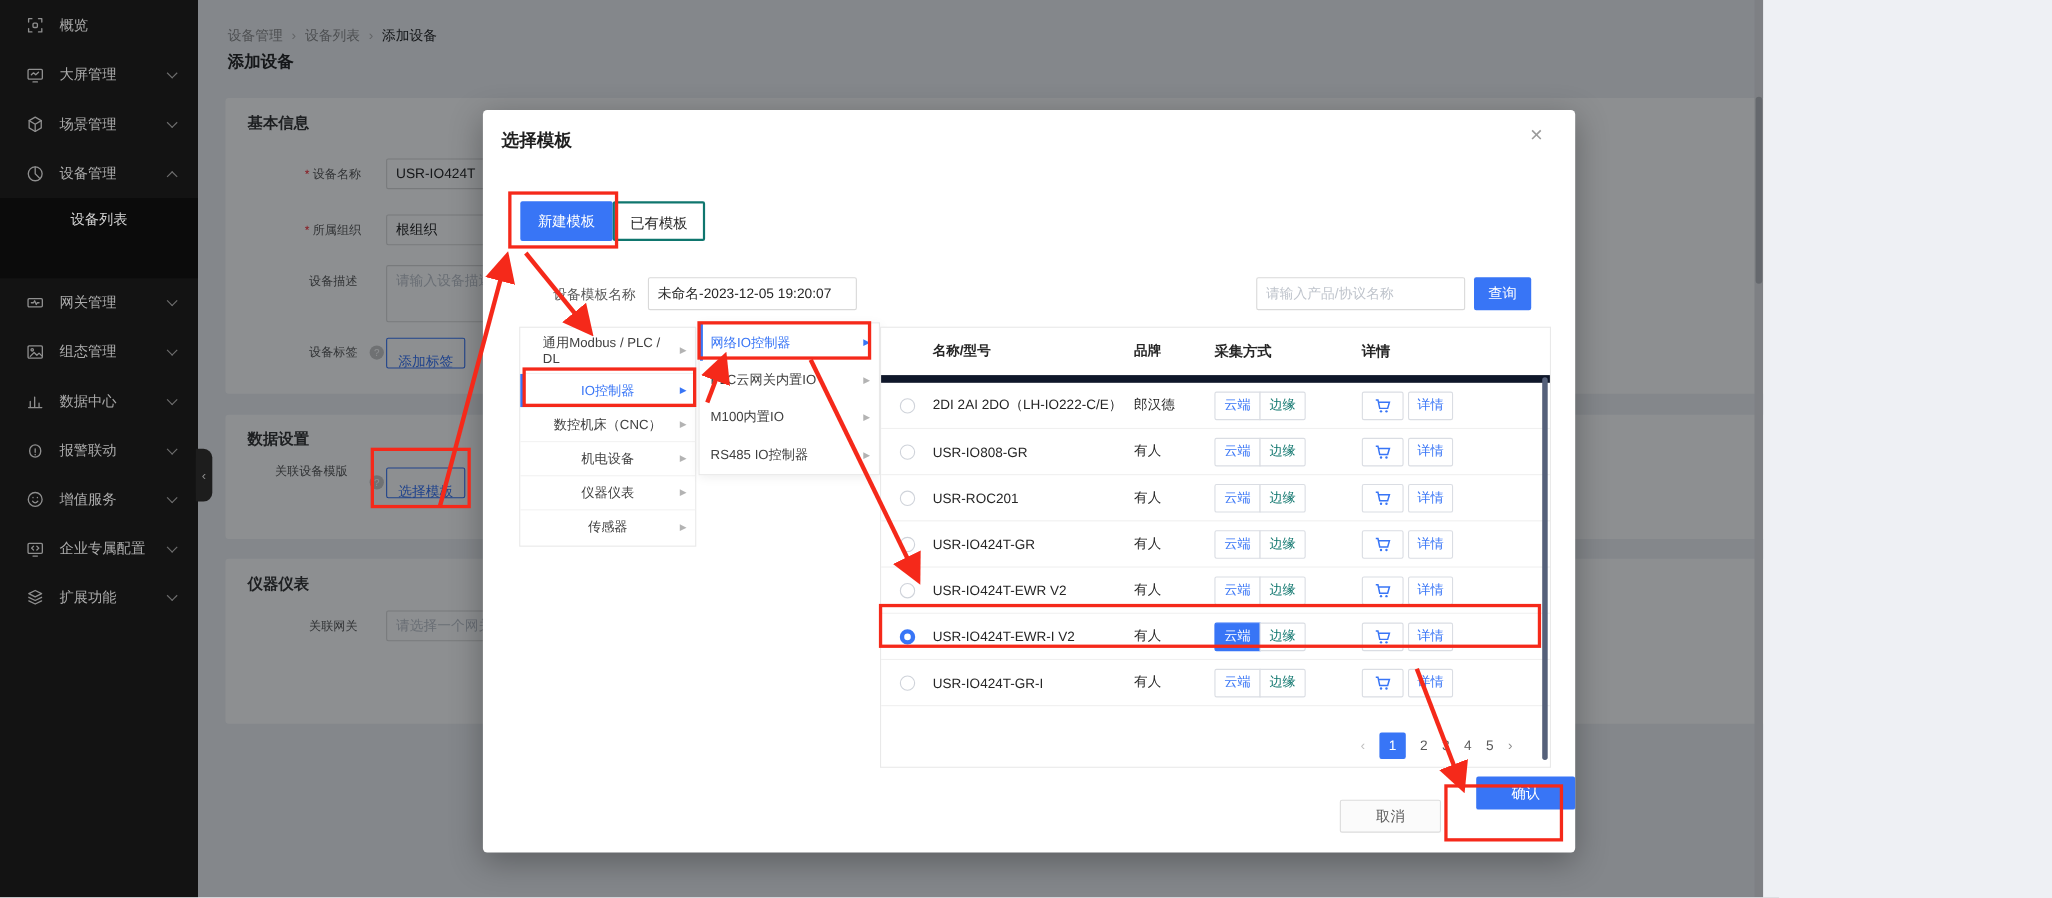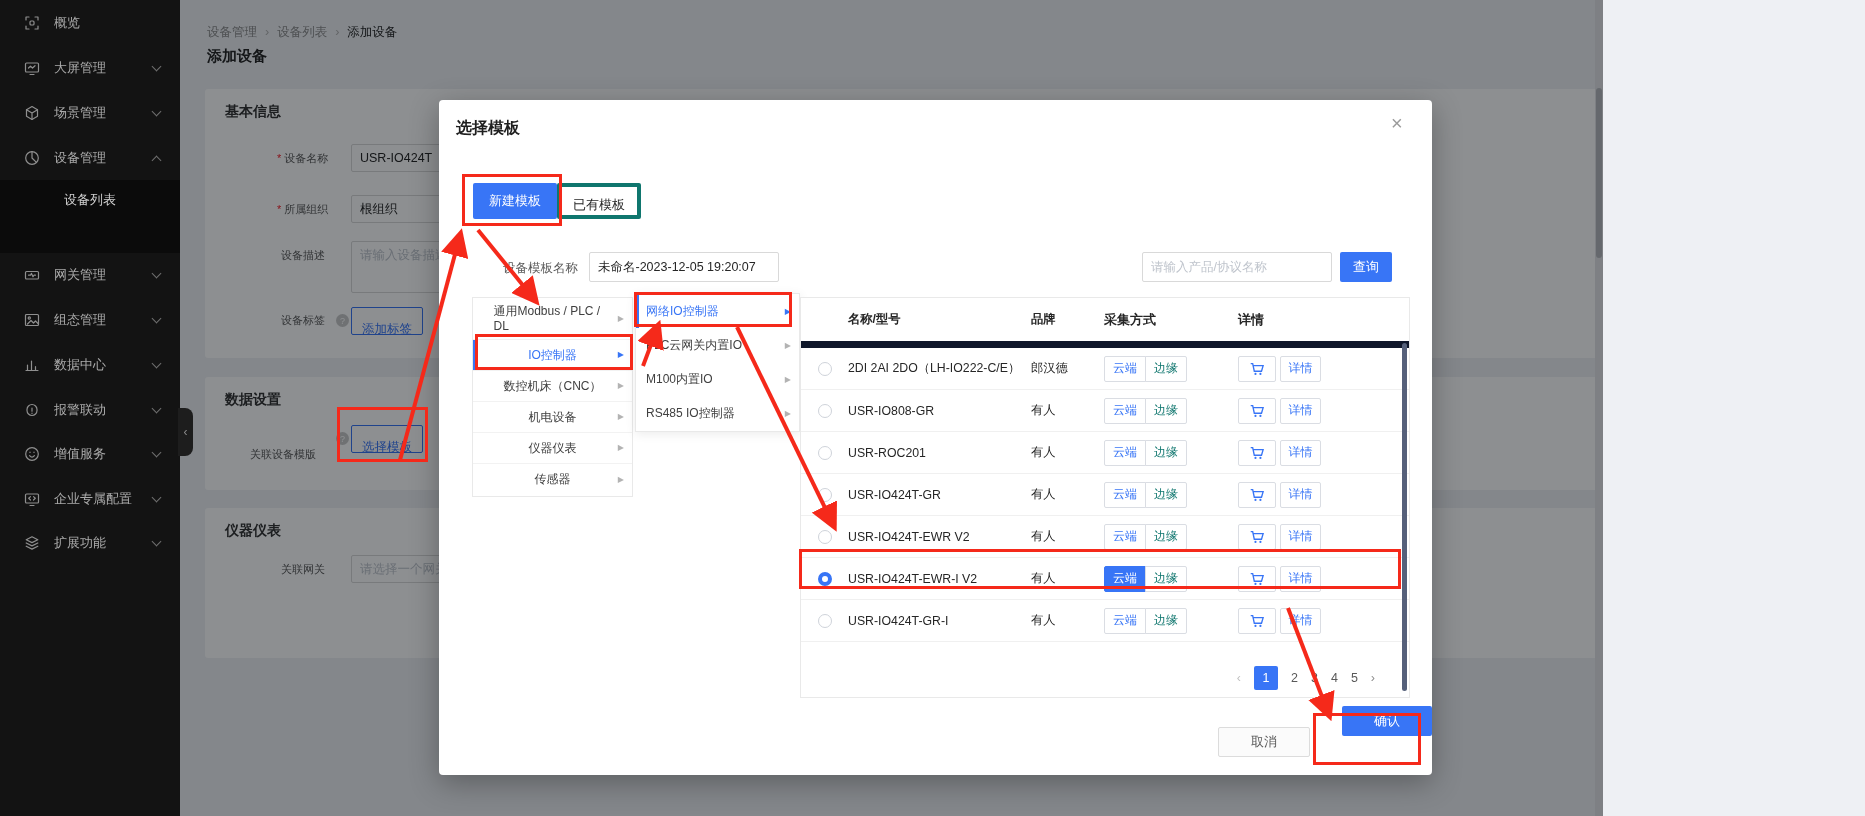--- a/index.html
+++ b/index.html
@@ -37,21 +37,21 @@
   .pg-thumb{position:absolute;right:1px;top:88px;width:6px;height:170px;border-radius:3px;background:#b7b9bd;}
 
   .overlay{position:absolute;left:180px;top:0;right:0;bottom:0;background:rgba(3,6,12,0.45);z-index:50;}
 
   
   .modal{position:absolute;left:439px;top:100px;width:993px;height:675px;background:#fff;border-radius:4px;z-index:100;box-shadow:0 8px 30px rgba(0,0,0,.3);}
   .m-title{position:absolute;left:17px;top:18px;font-size:16px;font-weight:bold;color:#1f1f1f;}
   .m-close{position:absolute;left:952px;top:12px;font-size:20px;color:#9b9b9b;cursor:pointer;}
   .tab{position:absolute;top:83px;width:84px;height:36px;line-height:36px;text-align:center;font-size:13px;box-sizing:border-box;cursor:pointer;border-radius:2px;}
   .tab.active{left:34px;background:#3875f6;color:#fff;}
-  .tab.plain{left:118px;border:4px solid #0f766e;color:#262626;background:#fff;}
+  .tab.plain{left:118px;border:2px solid #0f766e;color:#262626;background:#fff;}
   .m-lbl{position:absolute;font-size:12.5px;color:#595959;white-space:nowrap;}
   .m-input{position:absolute;height:30px;border:1px solid #d9d9d9;border-radius:2px;font-size:12.5px;color:#262626;padding:0 8px;box-sizing:border-box;font-family:"Liberation Sans",sans-serif;background:#fff;}
   .m-btn-primary{position:absolute;background:#3875f6;color:#fff;border:none;border-radius:2px;font-size:13px;cursor:pointer;font-family:"Liberation Sans",sans-serif;}
 
   .cat-panel{position:absolute;left:33px;top:197px;width:161px;height:200px;border:1px solid #e9e9e9;background:#fff;box-sizing:border-box;}
   .cat-item{position:relative;display:flex;align-items:center;border-bottom:1px solid #f2f2f2;font-size:12px;color:#404040;padding:0 10px;box-sizing:border-box;cursor:pointer;line-height:1.25;justify-content:center;}
   .cat-item:last-child{border-bottom:none;}
   .cat-item .caret{position:absolute;right:8px;font-size:8px;color:#b3b3b3;}
   .cat-item.on{color:#3875f6;box-shadow:inset 3px 0 0 #3875f6;}
   .cat-item.on .caret{color:#3875f6;}
@@ -208,21 +208,21 @@
       <input class="f-input" style="top: 106px;" value="根组织">
       <div class="f-label" style="left:76px;top:159px"><span>设备描述</span></div>
       <textarea class="f-area" style="top: 152px;" placeholder="请输入设备描述"></textarea>
       <div class="f-label" style="left:76px;top:224px"><span>设备标签</span></div>
       <div class="qmark" style="left:131px;top:225px">?</div>
       <button class="ghost-btn" style="top:218px">添加标签</button>
     </div>
 
     <div class="card" style="top:377px;height:113px">
       <div class="card-title">数据设置</div>
-      <div class="f-label" style="left:45px;top:70px"><span>关联设备模版</span></div>
+      <div class="f-label" style="left:45px;top:44px"><span>关联设备模版</span></div>
       <div class="qmark" style="left:131px;top:55px">?</div>
       <button class="ghost-btn" style="top:48px">选择模板</button>
     </div>
 
     <div class="card" style="top:508px;height:150px">
       <div class="card-title">仪器仪表</div>
       <div class="f-label" style="left:76px;top:54px"><span>关联网关</span></div>
       <input class="f-input" style="top: 47px;" placeholder="请选择一个网关">
     </div>
 

